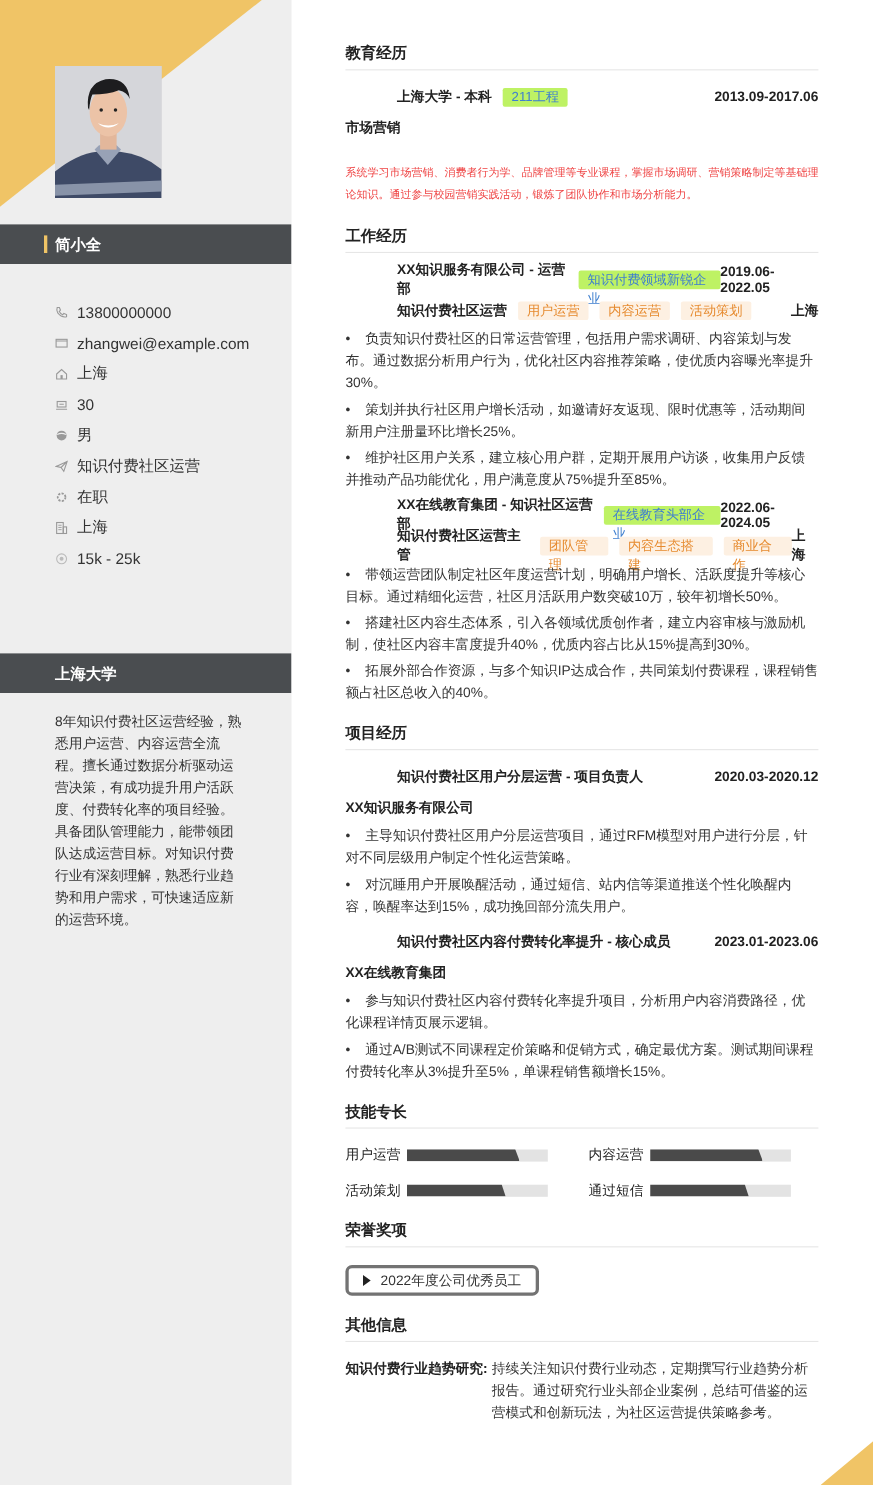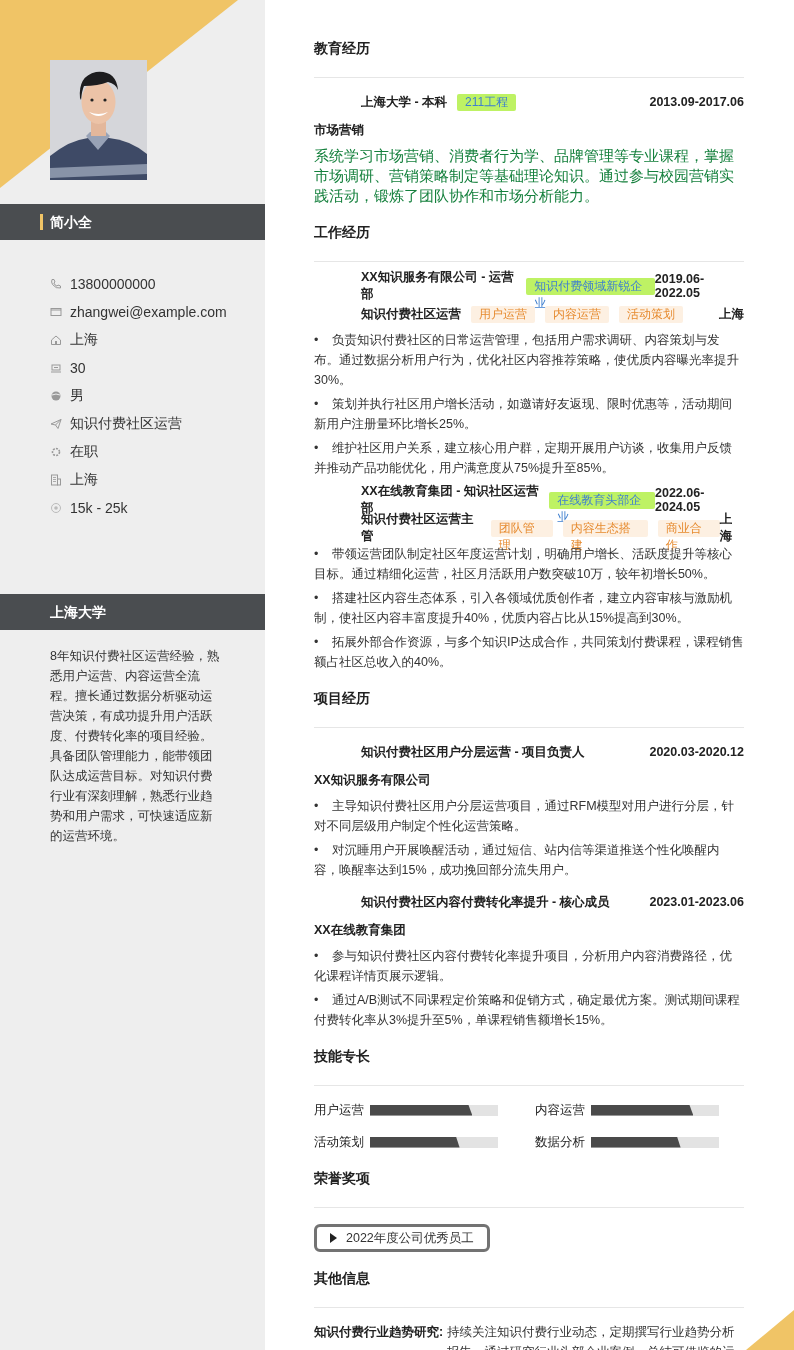--- a/index.html
+++ b/index.html
@@ -17,29 +17,29 @@
   .summary-bar { top: 594px; }
 
   .contacts { position: absolute; left: 50px; top: 270px; width: 210px; }
   .contact { display: flex; align-items: center; height: 28px; font-size: 14px; color: #333; }
   .contact .ic { width: 12px; height: 12px; margin-right: 8px; display: flex; align-items: center; justify-content: center; color: #999; }
   .contact .ic svg { width: 12px; height: 12px; }
 
   .summary { position: absolute; left: 50px; top: 646px; width: 170px; font-size: 12.5px; line-height: 20px; color: #333; }
 
   .main { position: absolute; left: 314px; top: 40px; width: 430px; }
-  .sec-title { font-size: 14px; font-weight: bold; color: #222; padding-bottom: 19px; border-bottom: 1px solid #e6e6e6; margin-bottom: 14px; }
+  .sec-title { font-size: 14px; font-weight: bold; color: #222; padding-bottom: 5px; border-bottom: 1px solid #e6e6e6; margin-bottom: 14px; }
   .row { display: flex; align-items: center; justify-content: space-between; font-size: 12.5px; height: 20px; }
   .row .left { display: flex; align-items: center; font-weight: bold; color: #222; margin-left: 47px; }
   .row .right { font-weight: bold; color: #222; }
   .tag { display: inline-block; font-size: 12px; font-weight: normal; padding: 0 8px; height: 17px; line-height: 17px; margin-left: 10px; border-radius: 2px; }
   .tag.blue { background: #bef264; color: #3f7fcf; }
   .tag.orange { background: #fdf0e2; color: #e68a2e; }
   .sub { font-size: 12.5px; font-weight: bold; color: #222; margin-top: 8px; height: 20px; line-height: 20px; }
-  .para { font-size: 15px; line-height: 20px; color: #15803d; margin-top: 6px; }
+  .para { font-size: 10px; line-height: 20px; color: #ef4444; margin-top: 22px; }
   .bullets { margin-top: 6px; }
   .bullet { font-size: 12.5px; line-height: 20px; color: #333; margin-bottom: 4px; }
   .bullet .dot { display: inline-block; width: 18px; }
   .block { margin-bottom: 12px; }
   .section { margin-bottom: 18px; }
 
   .skills { display: grid; grid-template-columns: 221px 209px; row-gap: 12px; margin-top: 2px; }
   .skill { display: flex; align-items: center; font-size: 12.5px; color: #222; height: 20px; }
   .skill .lbl { width: 56px; }
   .bar { position: relative; width: 128px; height: 11px; background: #e3e3e3; }
@@ -284,21 +284,21 @@
             <div class="fill" style="width:80%"></div>
           </div>
       </div>
       <div class="skill">
         <span class="lbl">活动策划</span>
         <div class="bar">
             <div class="fill" style="width:70%"></div>
           </div>
       </div>
       <div class="skill">
-        <span class="lbl">数据分析</span>
+        <span class="lbl">通过短信</span>
         <div class="bar">
             <div class="fill" style="width:70%"></div>
           </div>
       </div>
     </div>
   </div>
 
   <div class="section">
     <div class="sec-title">荣誉奖项</div>
     <div class="award">

